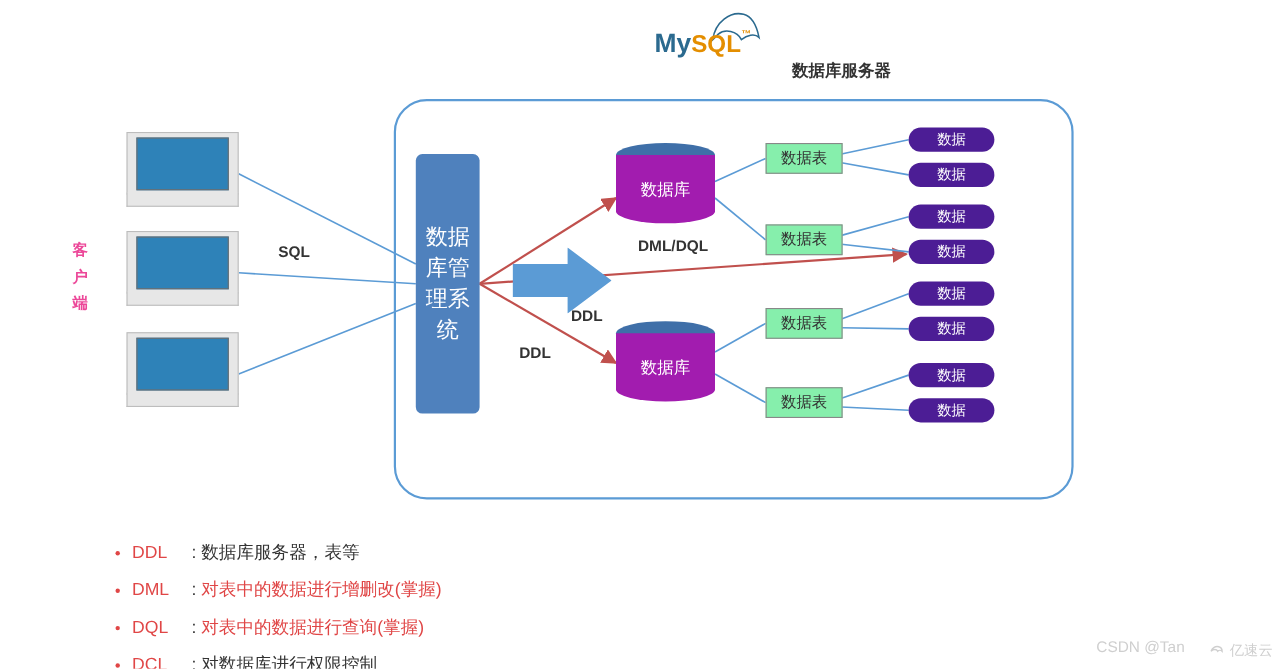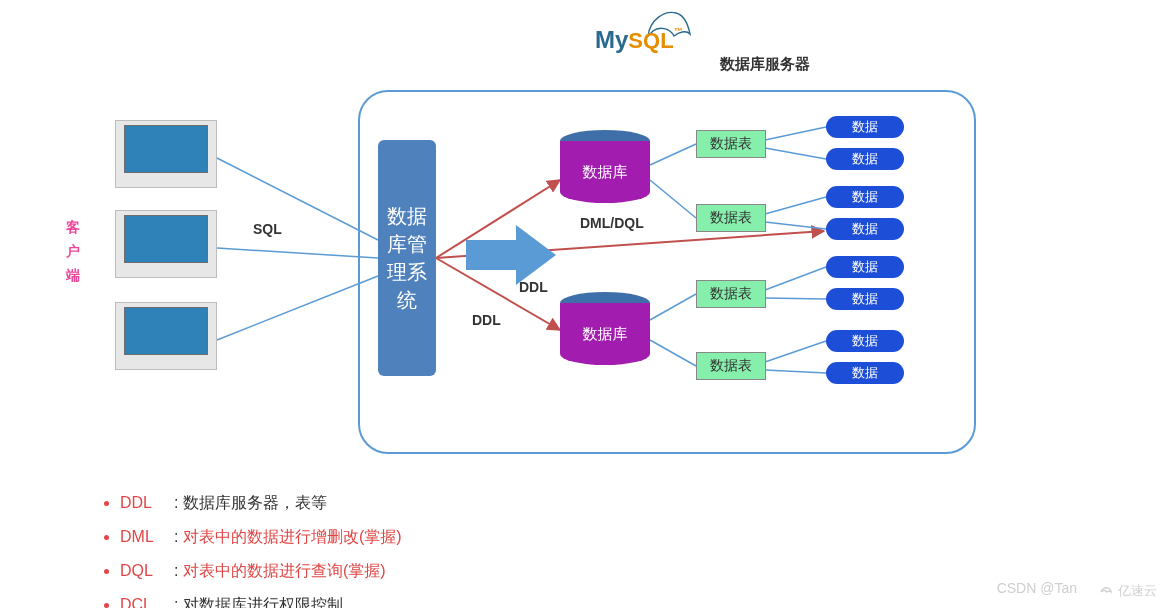--- a/index.html
+++ b/index.html
@@ -107,21 +107,21 @@
     display: flex; align-items: center; justify-content: center;
   }
   #t1 { left: 696px; top: 130px; }
   #t2 { left: 696px; top: 204px; }
   #t3 { left: 696px; top: 280px; }
   #t4 { left: 696px; top: 352px; }
 
   
   .pill {
     width: 78px; height: 22px;
-    background: #1d4ed8; border-radius: 11px;
+    background: #4c1d95; border-radius: 11px;
     color: #fff; font-size: 13px;
     display: flex; align-items: center; justify-content: center;
   }
   #d1 { left: 826px; top: 116px; }
   #d2 { left: 826px; top: 148px; }
   #d3 { left: 826px; top: 186px; }
   #d4 { left: 826px; top: 218px; }
   #d5 { left: 826px; top: 256px; }
   #d6 { left: 826px; top: 288px; }
   #d7 { left: 826px; top: 330px; }

